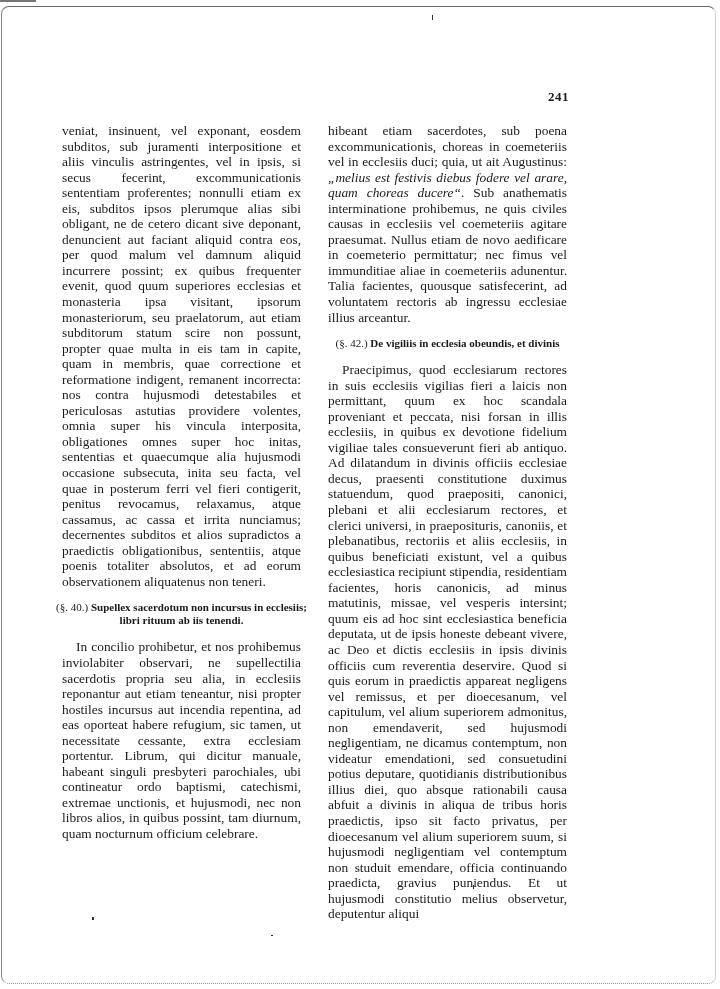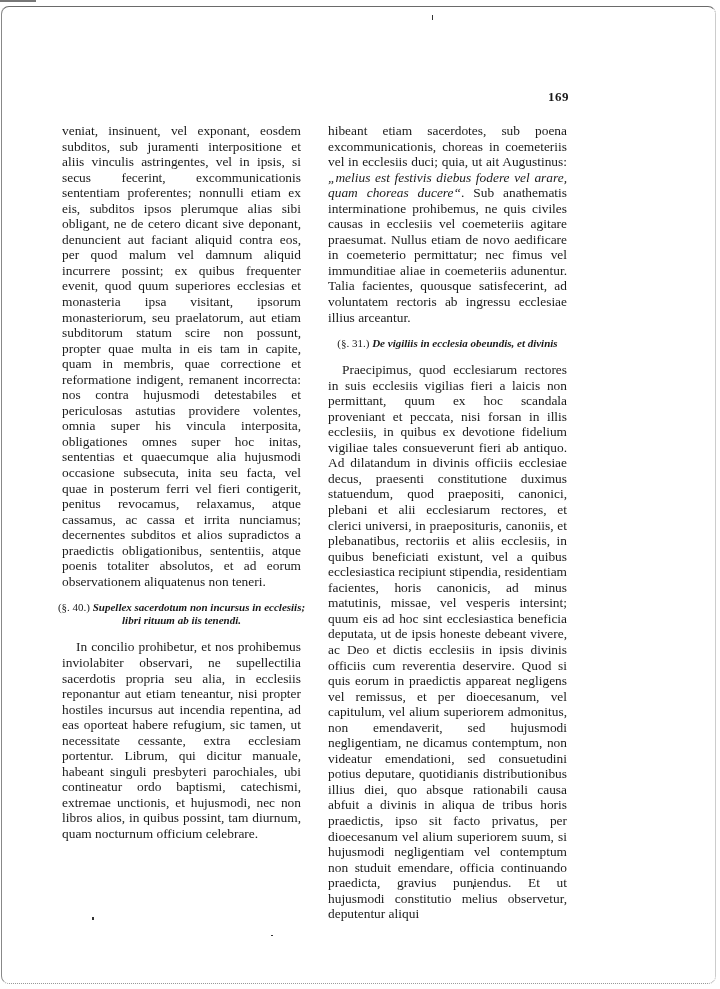--- a/index.html
+++ b/index.html
@@ -66,62 +66,61 @@
     .heading {
       margin: 4px 0 4px 0;
       font-size: 11px;
       line-height: 13px;
       text-align: center;
     }
     .heading .sec {
       font-style: normal;
     }
     .heading .title {
-      font-style: italic;
       font-weight: bold;
     }
     .heading-line2 {
       display: block;
       text-align: center;
     }
     .italic {
       font-style: italic;
     }
     .speck {
       position: absolute;
       background: #333;
     }
   </style>
 </head>
 <body>
 
 <div class="page-frame"></div>
 <div class="corner-mark"></div>
 
-<div class="page-number">169</div>
+<div class="page-number">241</div>
 
 <div class="column col-left">
   <p class="para">veniat, insinuent, vel exponant, eosdem subditos, sub juramenti interpositione et aliis vinculis astringentes, vel in ipsis, si secus fecerint, excommunicationis sententiam proferentes; nonnulli etiam ex eis, subditos ipsos plerumque alias sibi obligant, ne de cetero dicant sive deponant, denuncient aut faciant aliquid contra eos, per quod malum vel damnum aliquid incurrere possint; ex quibus frequenter evenit, quod quum superiores ecclesias et monasteria ipsa visitant, ipsorum monasteriorum, seu praelatorum, aut etiam subditorum statum scire non possunt, propter quae multa in eis tam in capite, quam in membris, quae correctione et reformatione indigent, remanent incorrecta: nos contra hujusmodi detestabiles et periculosas astutias providere volentes, omnia super his vincula interposita, obligationes omnes super hoc initas, sententias et quaecumque alia hujusmodi occasione subsecuta, inita seu facta, vel quae in posterum ferri vel fieri contigerit, penitus revocamus, relaxamus, atque cassamus, ac cassa et irrita nunciamus; decernentes subditos et alios supradictos a praedictis obligationibus, sententiis, atque poenis totaliter absolutos, et ad eorum observationem aliquatenus non teneri.</p>
 
   <div class="heading">
     <span class="sec">(§. 40.)</span>
     <span class="title">Supellex sacerdotum non incursus in ecclesiis;</span>
     <span class="title heading-line2">libri rituum ab iis tenendi.</span>
   </div>
 
   <p class="para indent">In concilio prohibetur, et nos prohibemus inviolabiter observari, ne supellectilia sacerdotis propria seu alia, in ecclesiis reponantur aut etiam teneantur, nisi propter hostiles incursus aut incendia repentina, ad eas oporteat habere refugium, sic tamen, ut necessitate cessante, extra ecclesiam portentur. Librum, qui dicitur manuale, habeant singuli presbyteri parochiales, ubi contineatur ordo baptismi, catechismi, extremae unctionis, et hujusmodi, nec non libros alios, in quibus possint, tam diurnum, quam nocturnum officium celebrare.</p>
 
 
 </div>
 
 <div class="column col-right">
   <p class="para"><span>hibeant etiam sacerdotes, sub poena excommunicationis, choreas in coemeteriis vel in ecclesiis duci; quia, ut ait Augustinus: </span><span class="italic">„melius est festivis diebus fodere vel arare, quam choreas ducere“</span><span>. Sub anathematis interminatione prohibemus, ne quis civiles causas in ecclesiis vel coemeteriis agitare praesumat. Nullus etiam de novo aedificare in coemeterio permittatur; nec fimus vel immunditiae aliae in coemeteriis adunentur. Talia facientes, quousque satisfecerint, ad voluntatem rectoris ab ingressu ecclesiae illius arceantur.</span></p>
 
   <div class="heading">
-    <span class="sec">(§. 31.)</span>
+    <span class="sec">(§. 42.)</span>
     <span class="title">De vigiliis in ecclesia obeundis, et divinis</span>
   </div>
 
   <p class="para indent">Praecipimus, quod ecclesiarum rectores in suis ecclesiis vigilias fieri a laicis non permittant, quum ex hoc scandala proveniant et peccata, nisi forsan in illis ecclesiis, in quibus ex devotione fidelium vigiliae tales consueverunt fieri ab antiquo. Ad dilatandum in divinis officiis ecclesiae decus, praesenti constitutione duximus statuendum, quod praepositi, canonici, plebani et alii ecclesiarum rectores, et clerici universi, in praeposituris, canoniis, et plebanatibus, rectoriis et aliis ecclesiis, in quibus beneficiati existunt, vel a quibus ecclesiastica recipiunt stipendia, residentiam facientes, horis canonicis, ad minus matutinis, missae, vel vesperis intersint; quum eis ad hoc sint ecclesiastica beneficia deputata, ut de ipsis honeste debeant vivere, ac Deo et dictis ecclesiis in ipsis divinis officiis cum reverentia deservire. Quod si quis eorum in praedictis appareat negligens vel remissus, et per dioecesanum, vel capitulum, vel alium superiorem admonitus, non emendaverit, sed hujusmodi negligentiam, ne dicamus contemptum, non videatur emendationi, sed consuetudini potius deputare, quotidianis distributionibus illius diei, quo absque rationabili causa abfuit a divinis in aliqua de tribus horis praedictis, ipso sit facto privatus, per dioecesanum vel alium superiorem suum, si hujusmodi negligentiam vel contemptum non studuit emendare, officia continuando praedicta, gravius puniendus. Et ut hujusmodi constitutio melius observetur, deputentur aliqui</p>
 </div>
 
 <div class="speck" style="left:432px;top:15px;width:1px;height:5px;"></div>
 <div class="speck" style="left:92px;top:917px;width:2px;height:3px;"></div>
 <div class="speck" style="left:271px;top:935px;width:2px;height:1px;"></div>
 <div class="speck" style="left:473px;top:885px;width:1px;height:4px;"></div>

